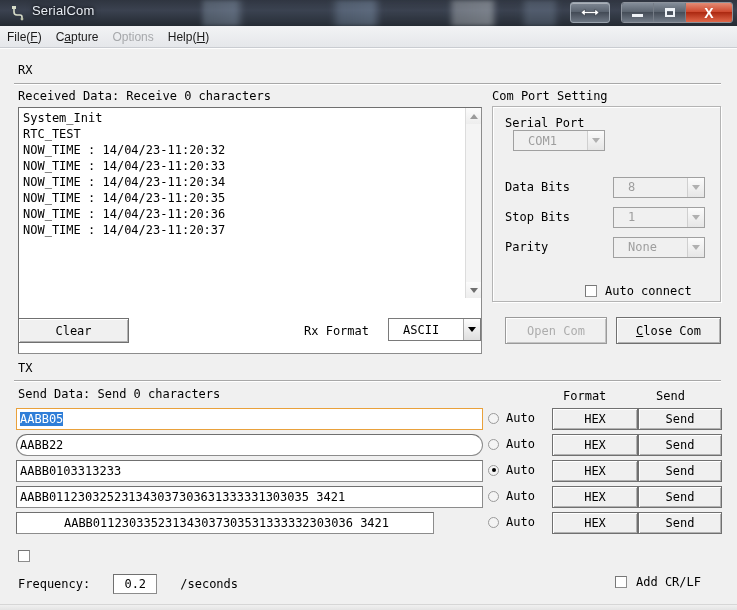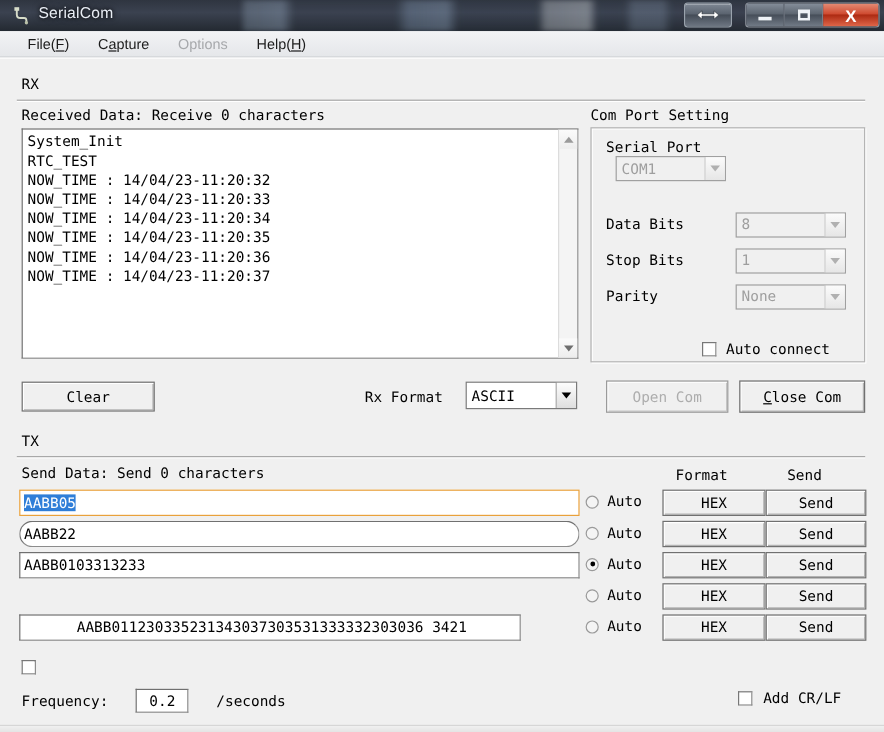--- a/index.html
+++ b/index.html
@@ -76,21 +76,21 @@
   .mini-dash { width:11px; height:3px; background:#eef2f6; margin-top:6px;}
   .maxi-sq { width:10px; height:9px; border:2px solid #eef2f6; border-top-width:3px;}
 
   
   .menubar {
     position: absolute; left: 0; top: 26px; width: 737px; height: 22px;
     background: linear-gradient(180deg,#f2f3f5 0%, #e5e7ea 100%);
     border-bottom: 1px solid #c9ccd1;
     font-family: "Liberation Sans", sans-serif;
     font-size: 12px; color: #1b1b1b;
-    display: flex; align-items: center; padding-left: 20px; gap: 18px;
+    display: flex; align-items: center; padding-left: 4px; gap: 8px;
   }
   .menu-item { padding: 2px 3px; cursor: default; white-space: nowrap;}
   .menu-item.disabled { color: #a6a8ab; }
   .menu-item u { text-decoration: underline; }
 
   
   .client {
     position: absolute; left: 0; top: 48px; width: 737px; height: 562px;
     background: #f0f0f0;
     border-top: 1px solid #fdfdfd;
@@ -104,21 +104,21 @@
 
   .groupline {
     position: absolute; height: 0;
     border-top: 1px solid #a8a8a8;
     box-shadow: 0 1px 0 #ffffff;
   }
 
   
   .rx-box {
     position: absolute; left: 18px; top: 106px;
-    width: 464px; height: 192px;
+    width: 464px; height: 247px;
     background: #fff; border: 1px solid #8c8c8c;
     border-top-color:#6f6f6f; border-left-color:#6f6f6f;
     overflow: hidden;
   }
   .rx-text {
     position: absolute; left: 4px; top: 2px;
     font-family: "DejaVu Sans Mono", monospace;
     font-size: 12px; line-height: 16px; color: #000;
     white-space: pre;
   }
@@ -142,21 +142,21 @@
     border: 1px solid #b4b4b4;
     box-shadow: inset 1px 1px 0 #ffffff, 1px 1px 0 #ffffff;
     background: transparent;
   }
   .com-row { position: absolute; height: 22px; display:flex; align-items:center; }
   .com-label { width: 108px; text-align: left; font-size:12px; font-family:"DejaVu Sans Mono",monospace;}
   .combo {
     width: 92px; height: 21px;
     background: #f0f0f0; border: 1px solid #a0a0a0;
     display: flex; align-items: center; justify-content: space-between;
-    padding-left: 4px;
+    padding-left: 14px;
     font-family: "DejaVu Sans Mono", monospace; font-size: 12px;
     color: #9e9e9e;
   }
   .combo.enabled { background:#fff; color:#000; border-color:#7a7a7a; }
   .combo-btn {
     width: 17px; height: 19px; margin-right:0;
     background: linear-gradient(180deg,#fbfbfb,#e6e6e6);
     border-left: 1px solid #cfcfcf;
     display:flex; align-items:center; justify-content:center;
   }
@@ -383,20 +383,23 @@
     </div>
     <div style="position:absolute;left:488px;top:414px;display:flex;align-items:center;gap:7px;">
       <span class="radio checked">
           <span class="dot"></span>
         </span>
       <span class="lbl">Auto</span>
     </div>
     <div class="btn" style="position:absolute;left:552px;top:411px;width:86px;height:22px;">HEX</div>
     <div class="btn" style="position:absolute;left:638px;top:411px;width:84px;height:22px;">Send</div>
 
+    <div class="tinput" style="position:absolute;left:16px;top:437px;width:467px;height:22px;">
+      <span>AABB011230325231343037303631333331303035 3421</span>
+    </div>
     <div style="position:absolute;left:488px;top:440px;display:flex;align-items:center;gap:7px;">
       <span class="radio"></span>
       <span class="lbl">Auto</span>
     </div>
     <div class="btn" style="position:absolute;left:552px;top:437px;width:86px;height:22px;">HEX</div>
     <div class="btn" style="position:absolute;left:638px;top:437px;width:84px;height:22px;">Send</div>
 
     <div class="tinput" style="position:absolute;left:16px;top:463px;width:418px;height:22px;justify-content:center;">
       <span>AABB011230335231343037303531333332303036 3421</span>
     </div>

